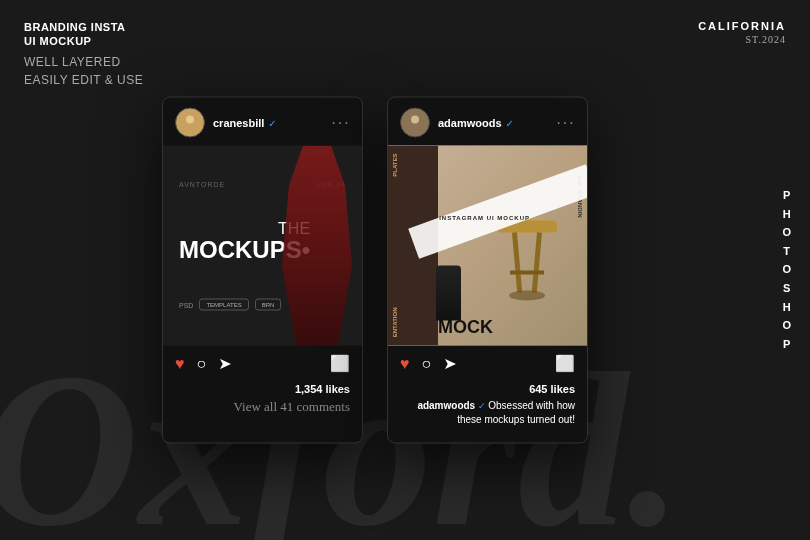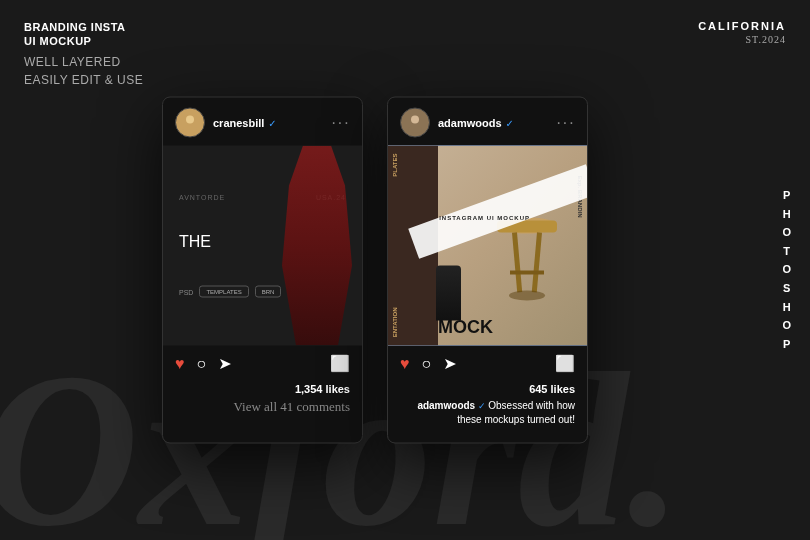--- a/index.html
+++ b/index.html
@@ -361,20 +361,21 @@
       <span class="dots-menu">···</span>
     </div>
 
     <div class="post-image post-image-1">
       <div class="top-labels">
         <span class="label-small">AVNTORDE</span>
         <span class="label-small">USA.24</span>
       </div>
       <div class="main-text">
         <div class="the">THE</div>
+        <div>MOCKUPS•</div>
       </div>
       <div class="bottom-tags">
         <span class="psd-label">PSD</span>
         <span class="tag-pill">TEMPLATES</span>
         <span class="tag-pill">BRN</span>
       </div>
       <div class="figure-silhouette"></div>
     </div>
 
     <div class="action-bar">

